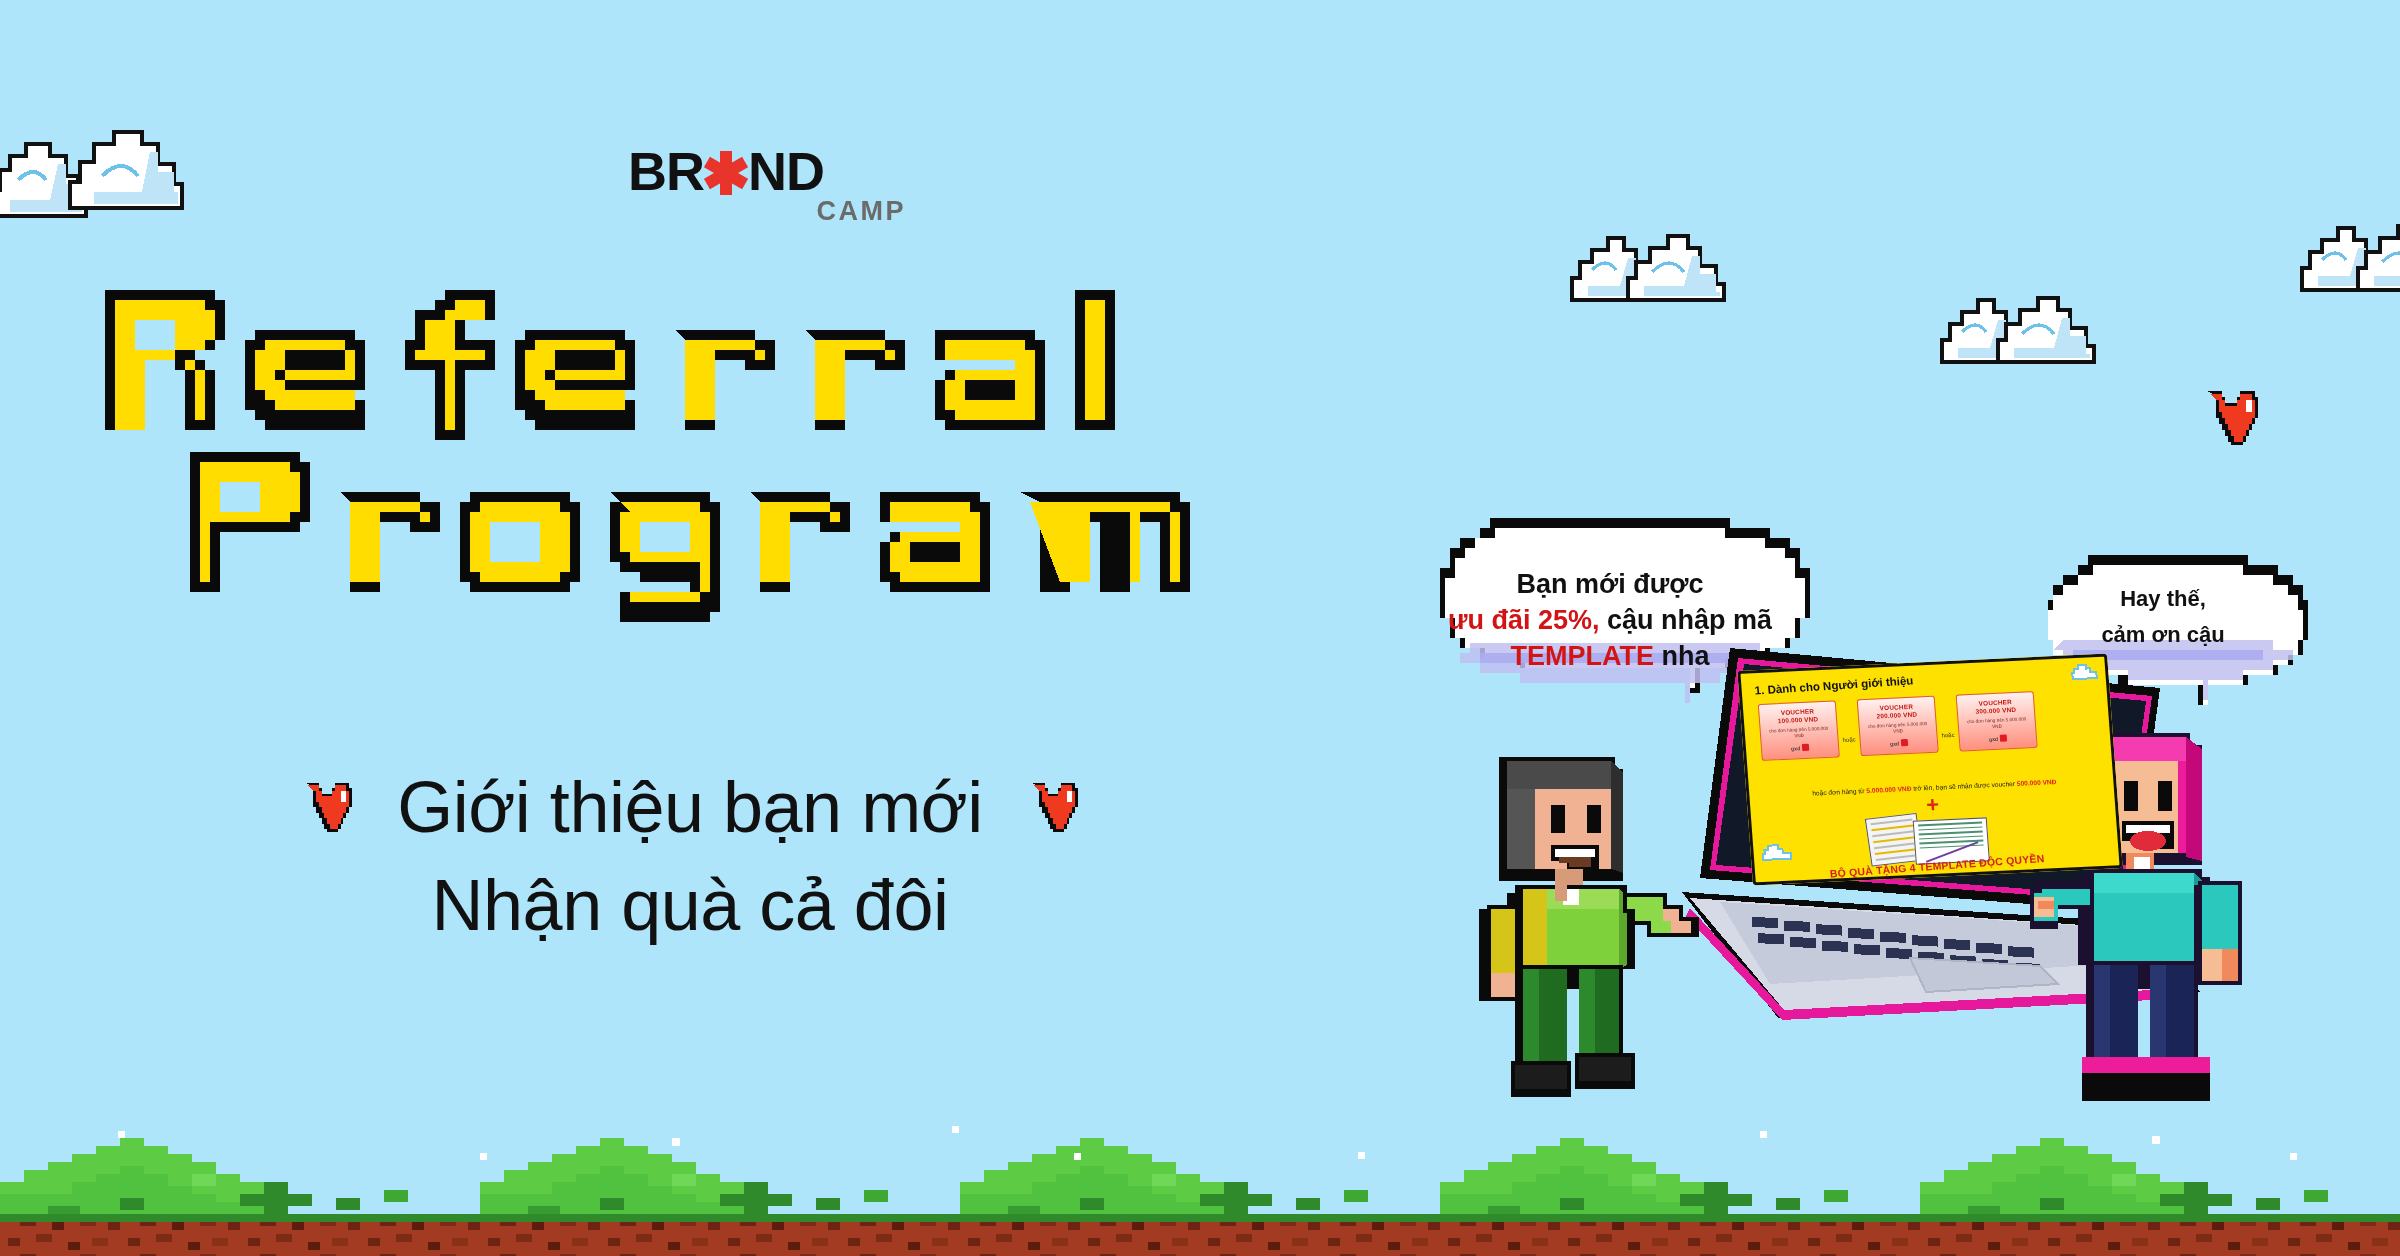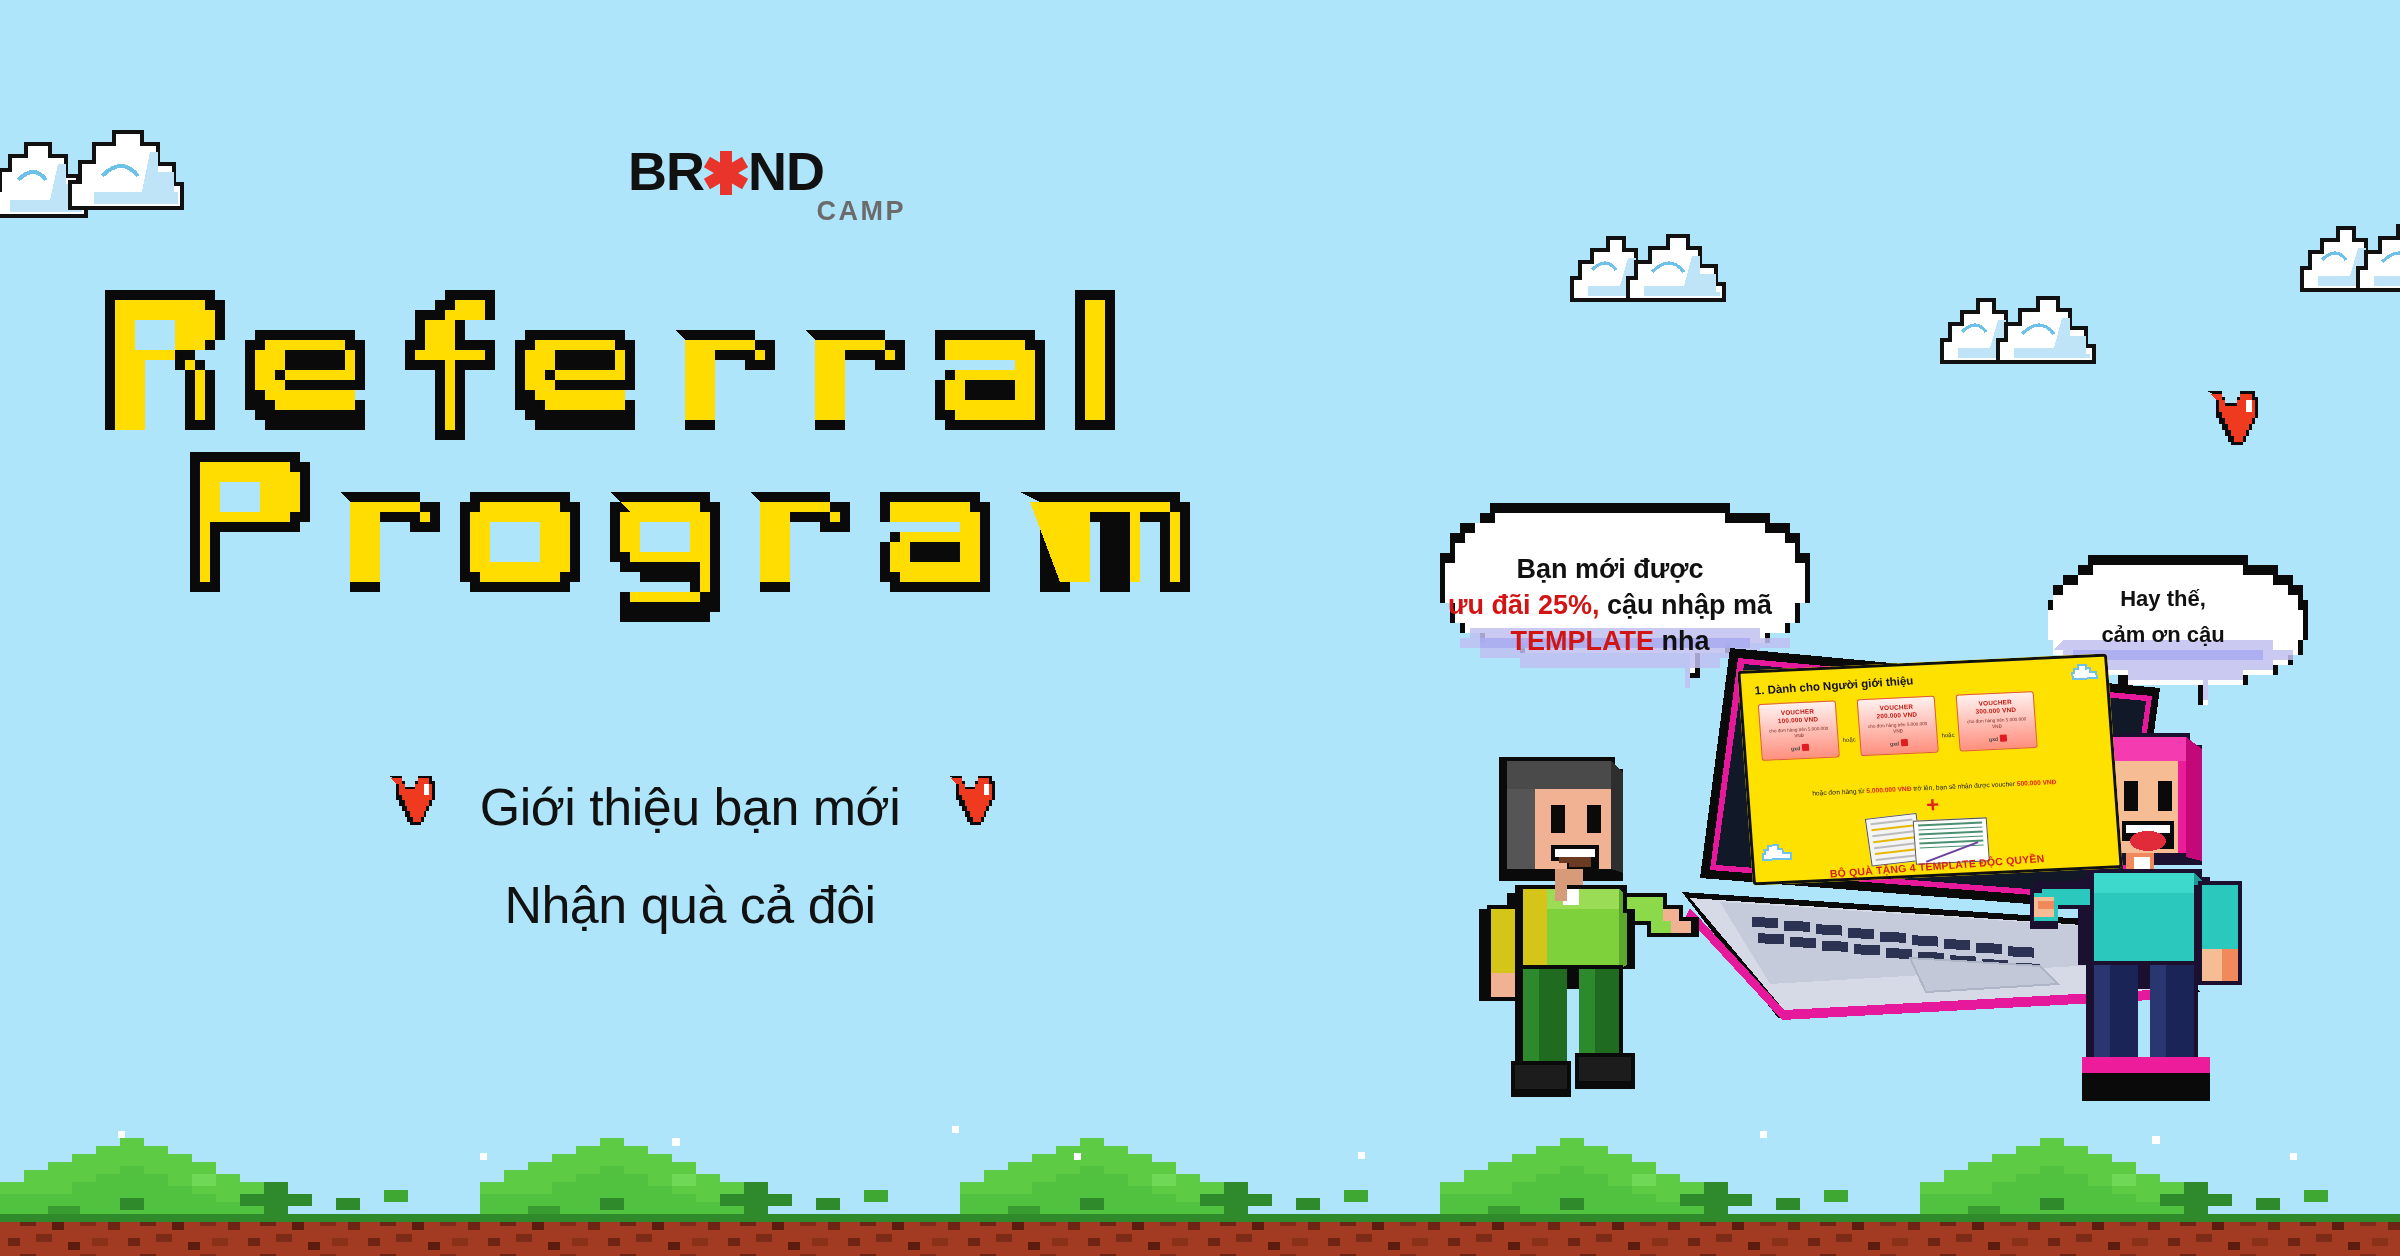--- a/index.html
+++ b/index.html
@@ -45,35 +45,35 @@
   .pixrow svg { display:block; }
 
   
   #subtitle {
     position:absolute; left:100px; top:758px; width:1180px;
     text-align:center; color:#111111;
     font-family:"Liberation Sans", sans-serif;
     font-weight:500;
   }
   #subtitle .sline {
-    font-size:52px; line-height:98px; letter-spacing:-0.5px;
+    font-size:72px; line-height:98px; letter-spacing:-0.5px;
     display:flex; align-items:flex-end; justify-content:center; gap:40px;
     white-space:nowrap;
   }
   #subtitle .sline.second { letter-spacing:-0.5px; }
 
   
   .bubble { position:absolute; }
   .bubble .bub-shape { position:absolute; inset:0; }
   .bubble .bub-text {
     position:relative; z-index:3; text-align:center;
     font-family:"Liberation Sans", sans-serif;
     font-weight:bold; color:#111111;
   }
-  #bubble-left { left:1400px; top:493px; width:420px; height:215px; }
+  #bubble-left { left:1400px; top:508px; width:420px; height:215px; }
   #bubble-left .bub-text { padding:58px 36px 0 36px; font-size:27px; line-height:36px; }
   #bubble-right { left:2018px; top:545px; width:290px; height:160px; }
   #bubble-right .bub-text { padding:36px 26px 0 26px; font-size:22px; line-height:36px; }
   .red { color:#D21414; }
 
   
   #laptop { position:absolute; left:1660px; top:640px; width:560px; height:400px; }
   #laptop svg { display:block; position:absolute; top:0; left:0; }
 
   #screen-content {

